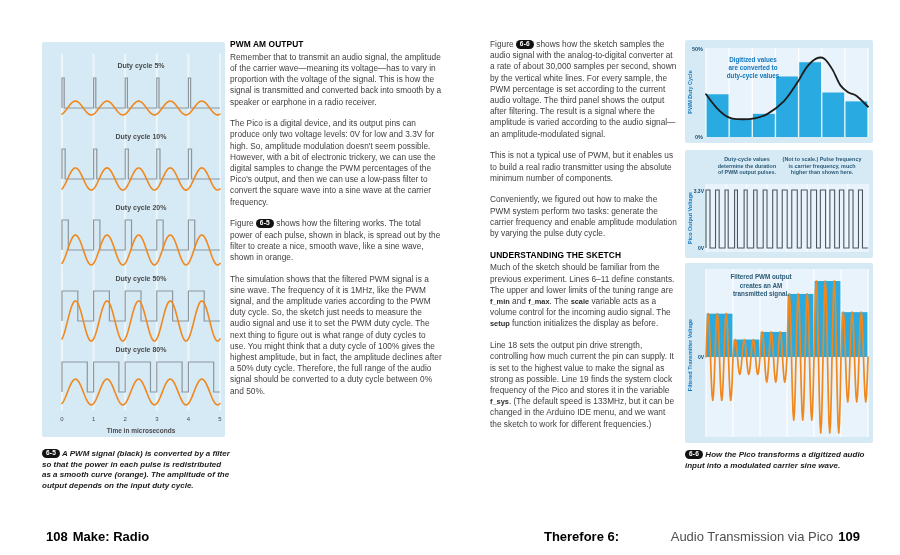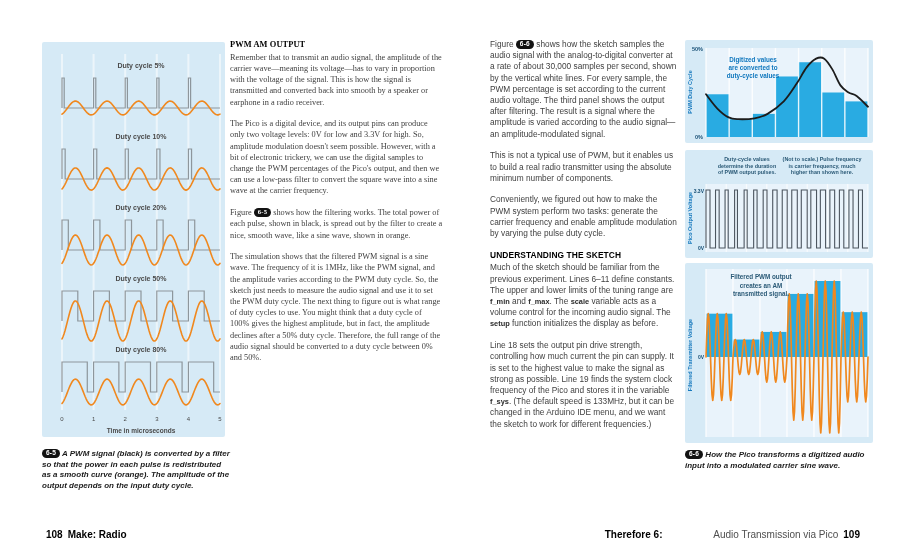--- a/index.html
+++ b/index.html
@@ -5,33 +5,33 @@
   html,body{margin:0;padding:0;background:#ffffff;}
   .canvas{position:relative;width:900px;height:555px;background:#fff;overflow:hidden;
           font-family:"Liberation Sans",sans-serif;color:#3f3f3f;}
   svg{display:block;font-family:"Liberation Sans",sans-serif;}
   .figbox{position:absolute;background:#d6eaf6;border-radius:2px;}
   #fig65{left:42px;top:42px;width:183px;height:395px;}
   #duty-chart{left:685px;top:40px;width:188px;height:103px;}
   #pwm-chart{left:685px;top:150px;width:188px;height:108px;}
   #am-chart{left:685px;top:263px;width:188px;height:180px;}
   .textcol{position:absolute;font-size:8.3px;line-height:11.2px;}
-  #col-left{left:230px;top:39px;width:213px;font-family:Liberation Serif, serif;}
+  #col-left{left:230px;top:39px;width:213px;}
   #col-right{left:490px;top:39px;width:187px;}
   .textcol p{margin:0 0 10.5px 0;}
   .col-heading{font-weight:800;color:#000;font-size:8.4px;margin:0 0 1.5px 0;letter-spacing:.1px;}
   .figbadge{display:inline-block;background:#121212;color:#fff;border-radius:6px;
             padding:0.5px 4px 1px 4px;font-size:6.6px;font-weight:700;font-style:normal;
             line-height:8px;transform:translateY(-1px);letter-spacing:.2px;}
   .code{font-family:Liberation Sans, sans-serif;font-weight:700;font-size:7.4px;color:#2b2b2b;}
   .caption{position:absolute;font-size:8px;line-height:10.6px;font-weight:700;
            font-style:italic;color:#1c1c1c;}
   #cap65{left:42px;top:449px;width:188px;}
   #cap66{left:685px;top:450px;width:196px;}
-  .footer{position:absolute;top:529px;font-size:10px;color:#000;}
+  .footer{position:absolute;top:529px;font-size:13px;color:#000;}
   #footer-left{left:46px;}
   #footer-right{right:40px;text-align:right;}
   .fw-b{font-weight:800;color:#000;}
   .fw-r{font-weight:400;color:#4f4f4f;margin-left:48px;}
   .sp{display:inline-block;width:5px;}
 </style>
 </head>
 <body>
 
 <div class="canvas">

